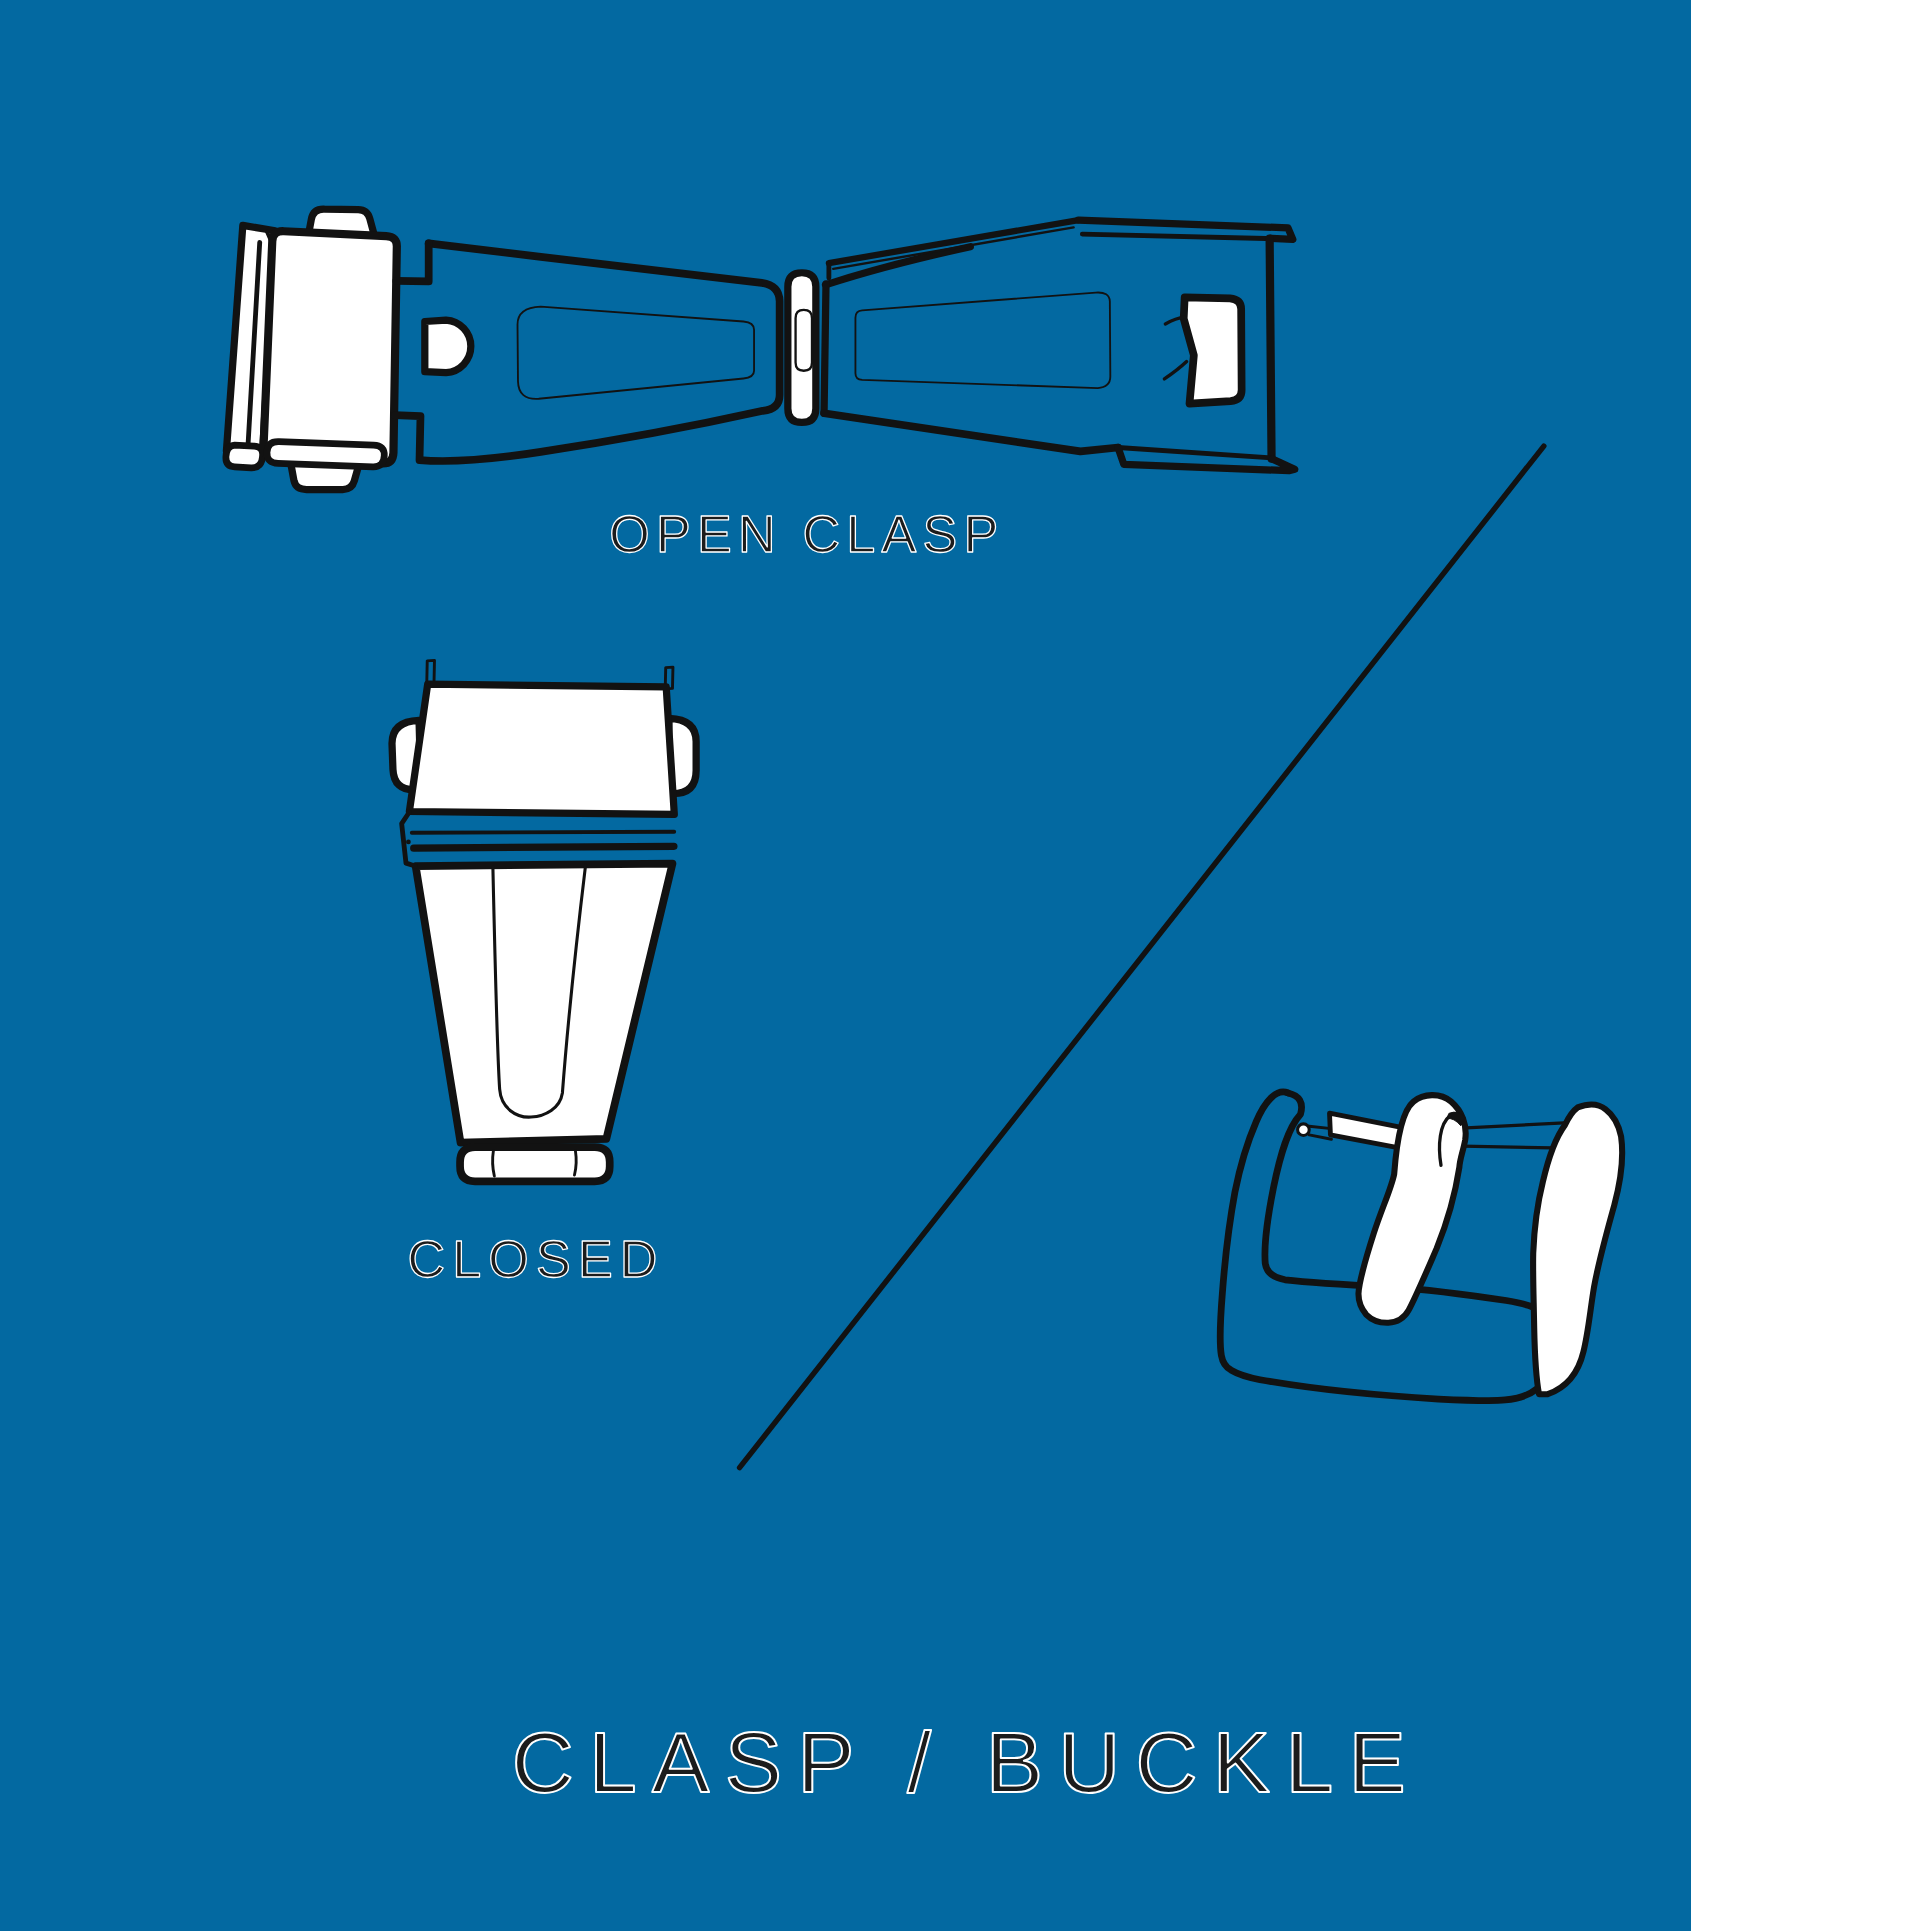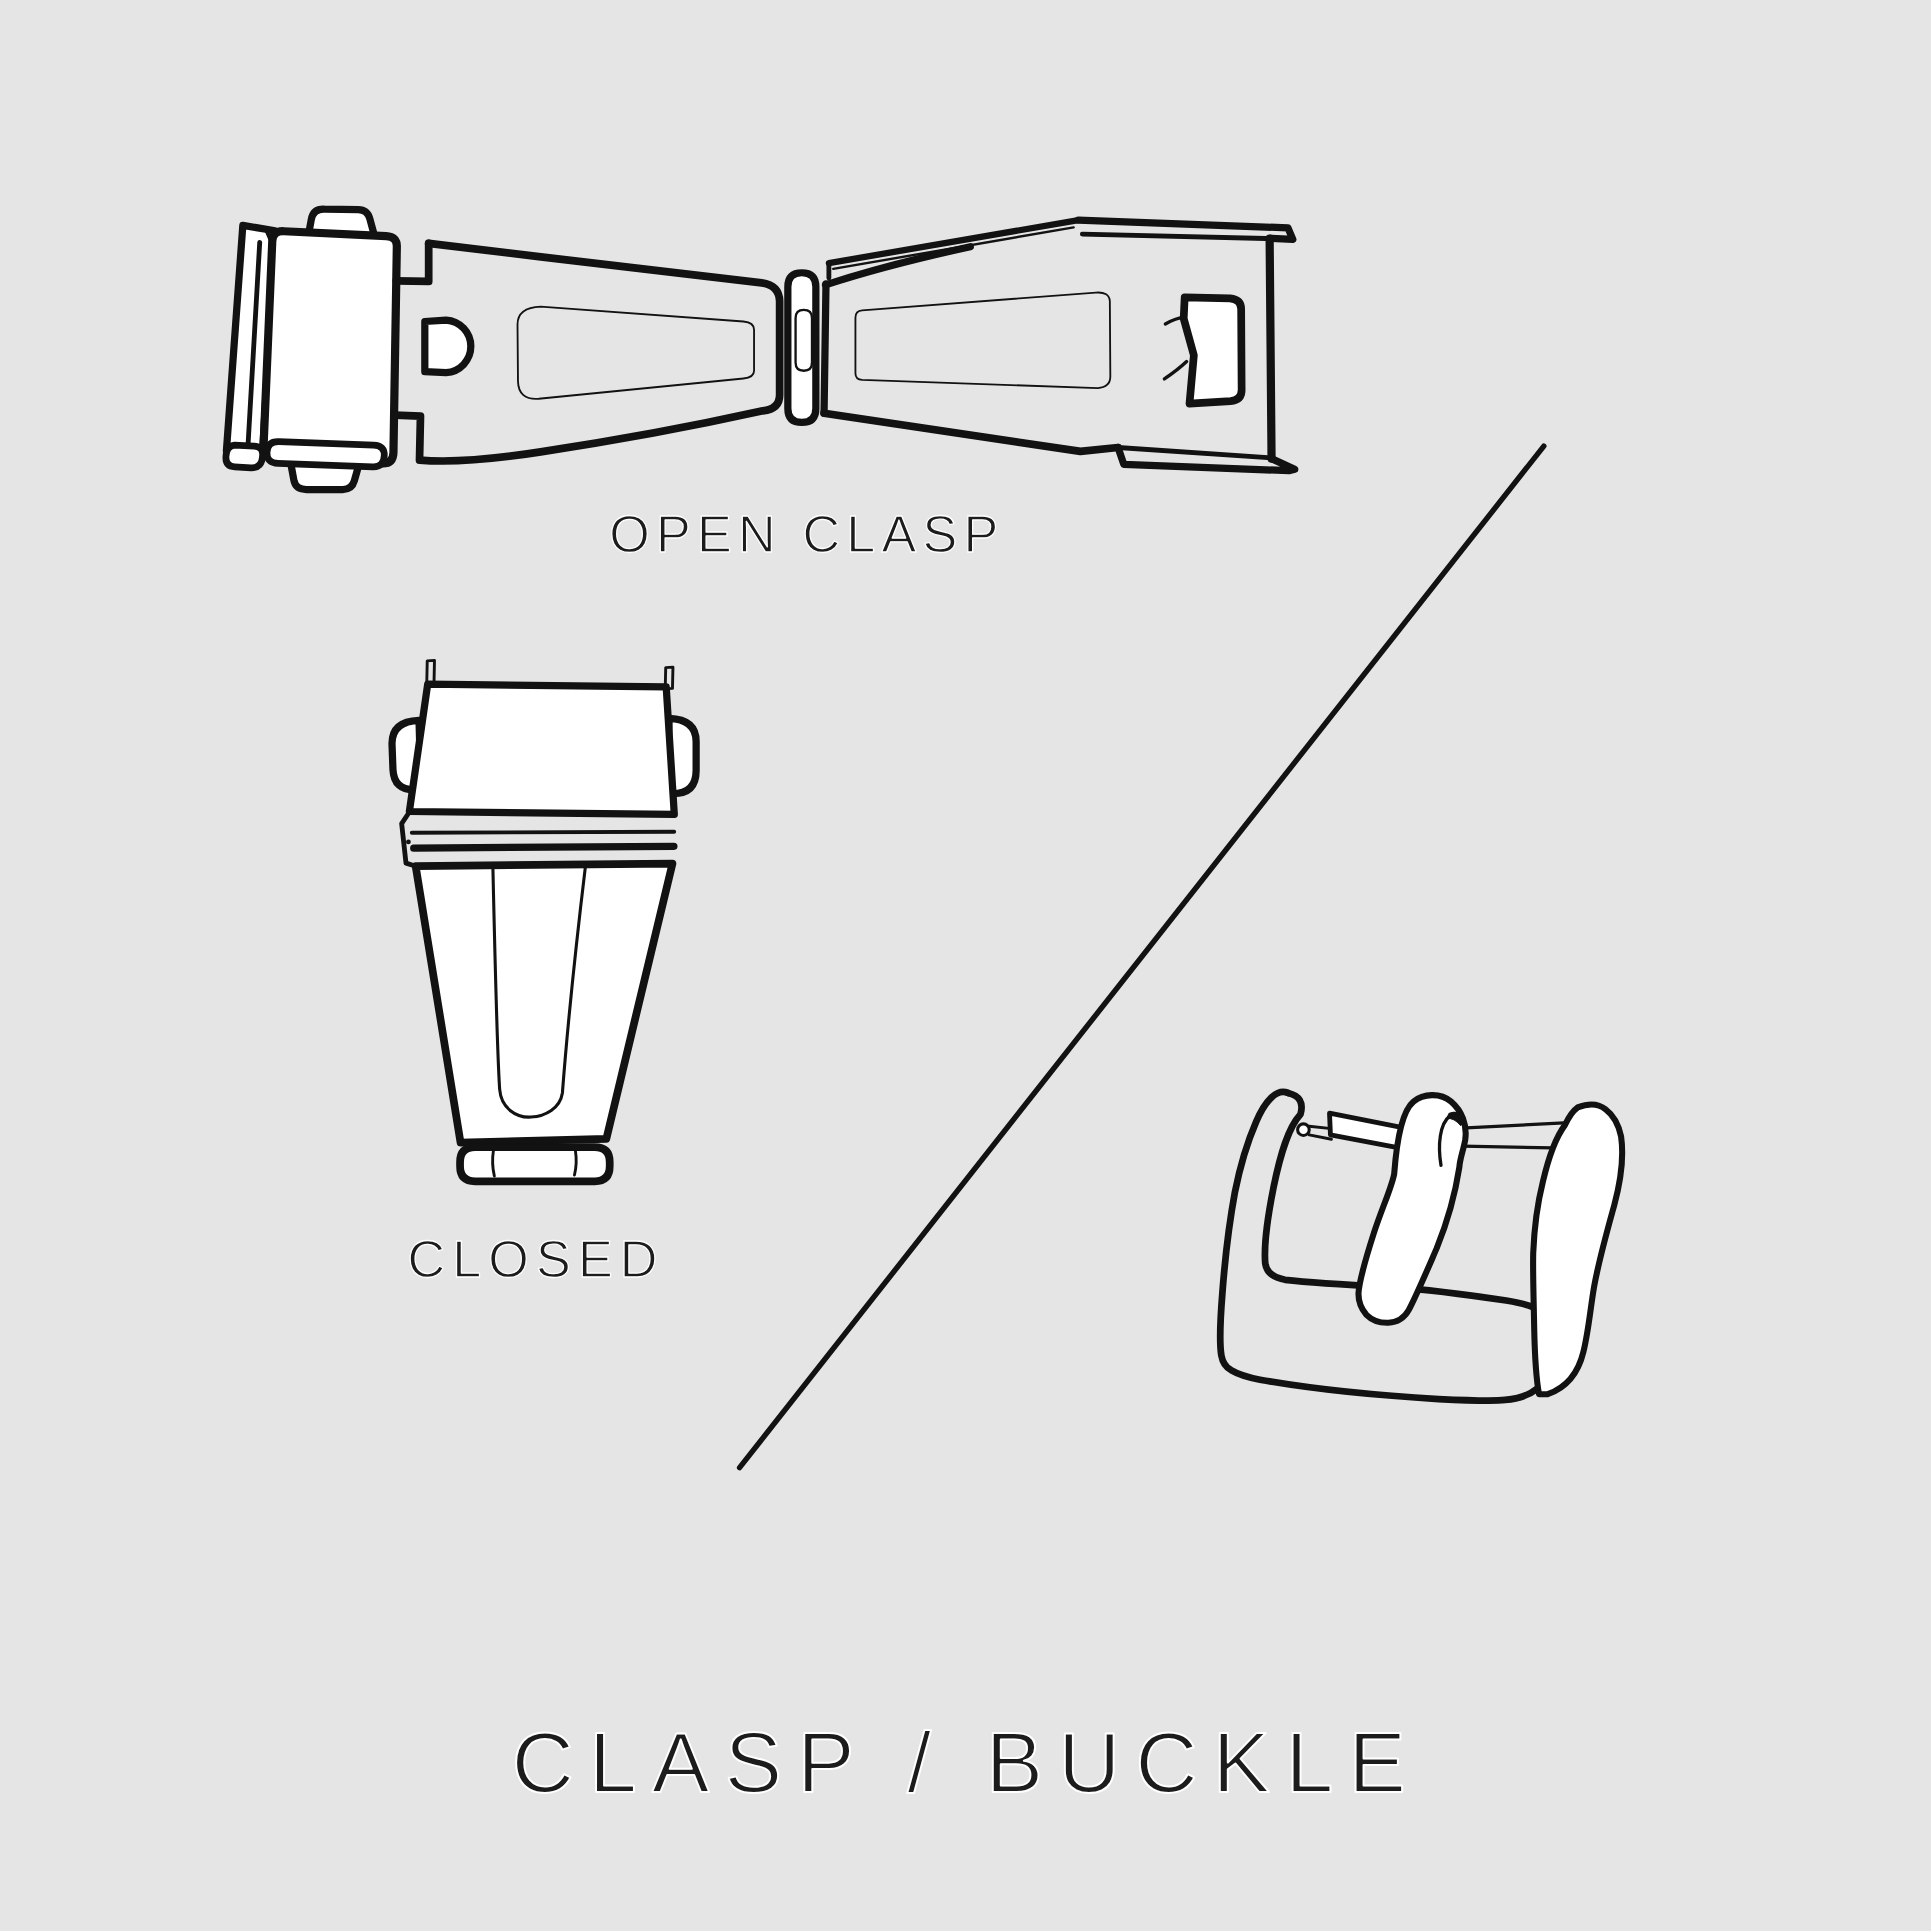--- a/index.html
+++ b/index.html
@@ -1,16 +1,16 @@
 <!DOCTYPE html>
 <html><head>
 <meta charset="utf-8">
 <style>
   html,body{margin:0;padding:0;background:#fff;}
-  #page{width:1931px;height:1931px;position:relative;background:#e5e5e5;}
+  #page{width:1691px;height:1931px;position:relative;background:#0369a1;}
   svg{position:absolute;top:0;left:0;}
   text{font-family:"Liberation Sans", sans-serif;fill:#1c1c1c;}
 </style>
 </head>
 <body>
 <div id="page">
 <svg width="1931" height="1931" viewBox="0 0 2000 2000" fill="none" stroke-linecap="round" stroke-linejoin="round">
 
 <g stroke="#121212">
 

